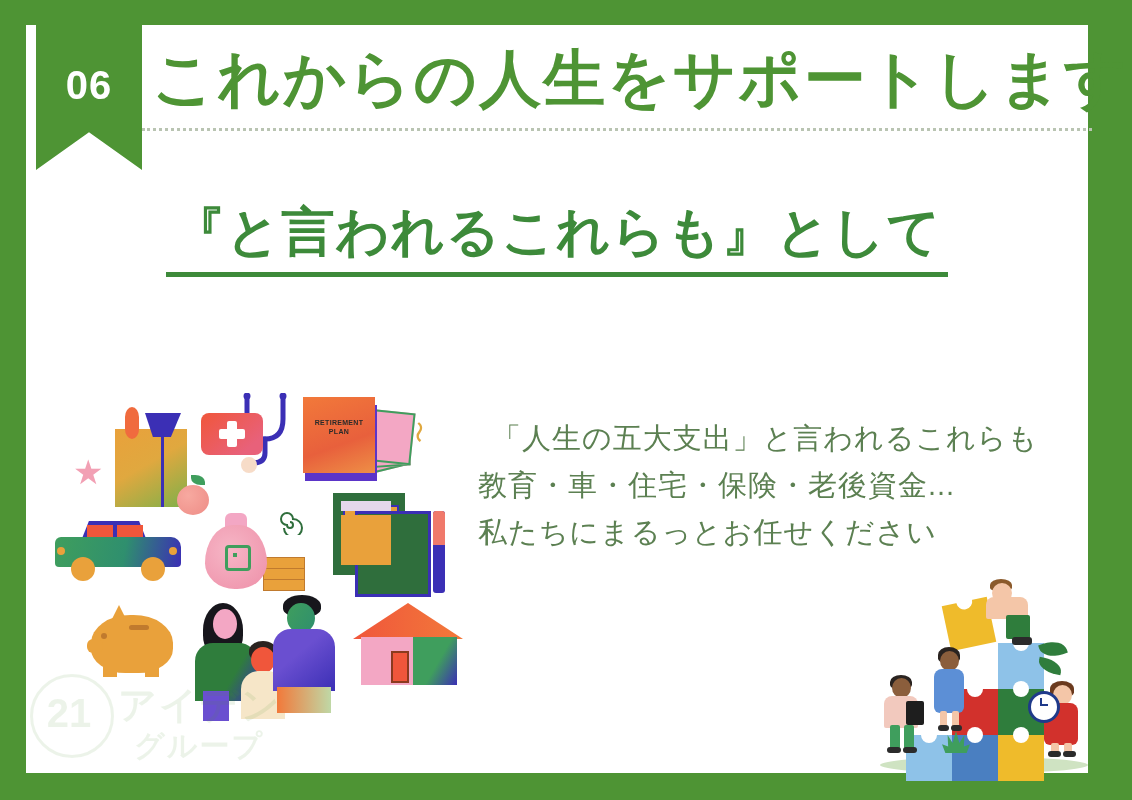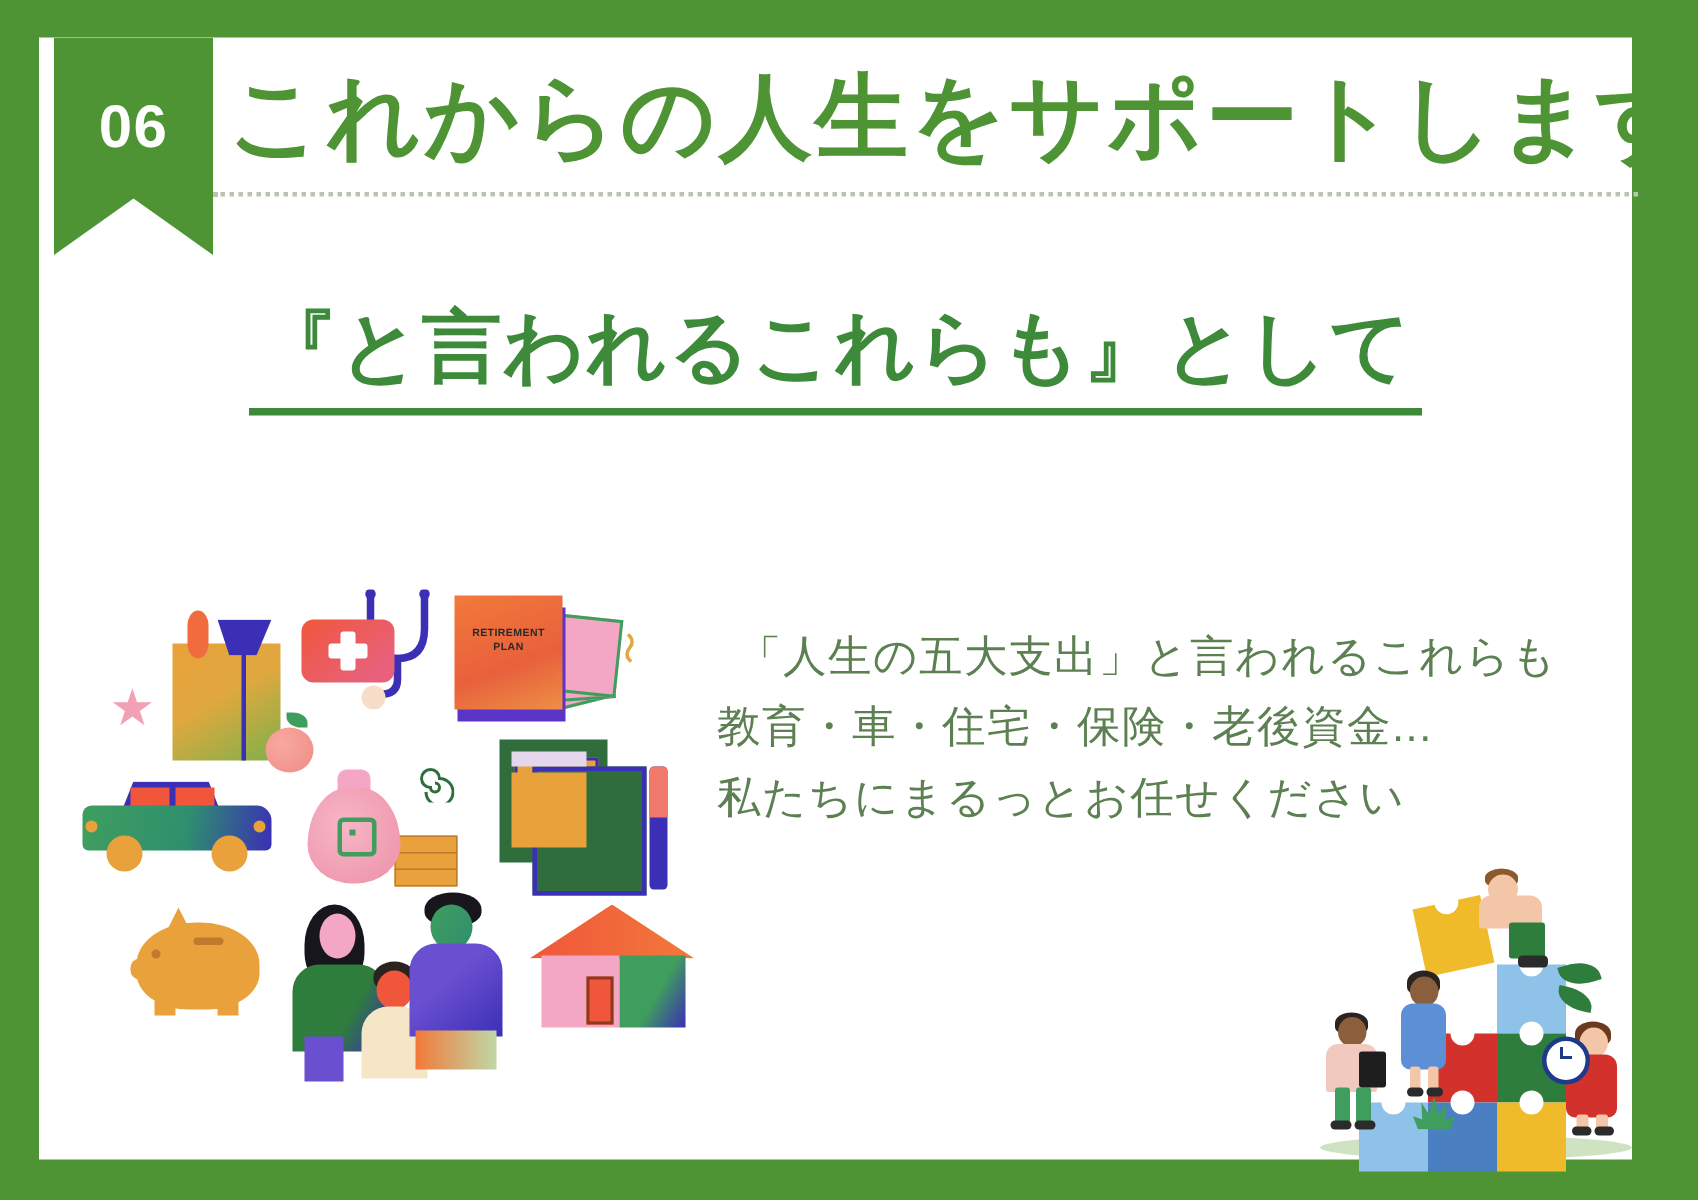--- a/index.html
+++ b/index.html
@@ -651,14 +651,20 @@
       <div class="pp-leg" style="left:22px;top:62px;width:8px;height:10px;background:#F4C6A8;"></div>
       <div class="pp-shoe" style="left:6px;top:70px;width:13px;height:6px;"></div>
       <div class="pp-shoe" style="left:21px;top:70px;width:13px;height:6px;"></div>
       <div class="clock" style="left:-14px;top:10px;">
         <div class="clock-hand" style="left:9px;top:4px;width:2px;height:8px;"></div>
         <div class="clock-hand" style="left:10px;top:10px;width:7px;height:2px;"></div>
       </div>
     </div>
   </div>
 
+  <div class="watermark">
+    <div class="wm-circle"></div>
+    <div class="wm-21">21</div>
+    <div class="wm-name">アイデン</div>
+    <div class="wm-sub">グループ</div>
+  </div>
 
 </div>
 
 </body></html>

